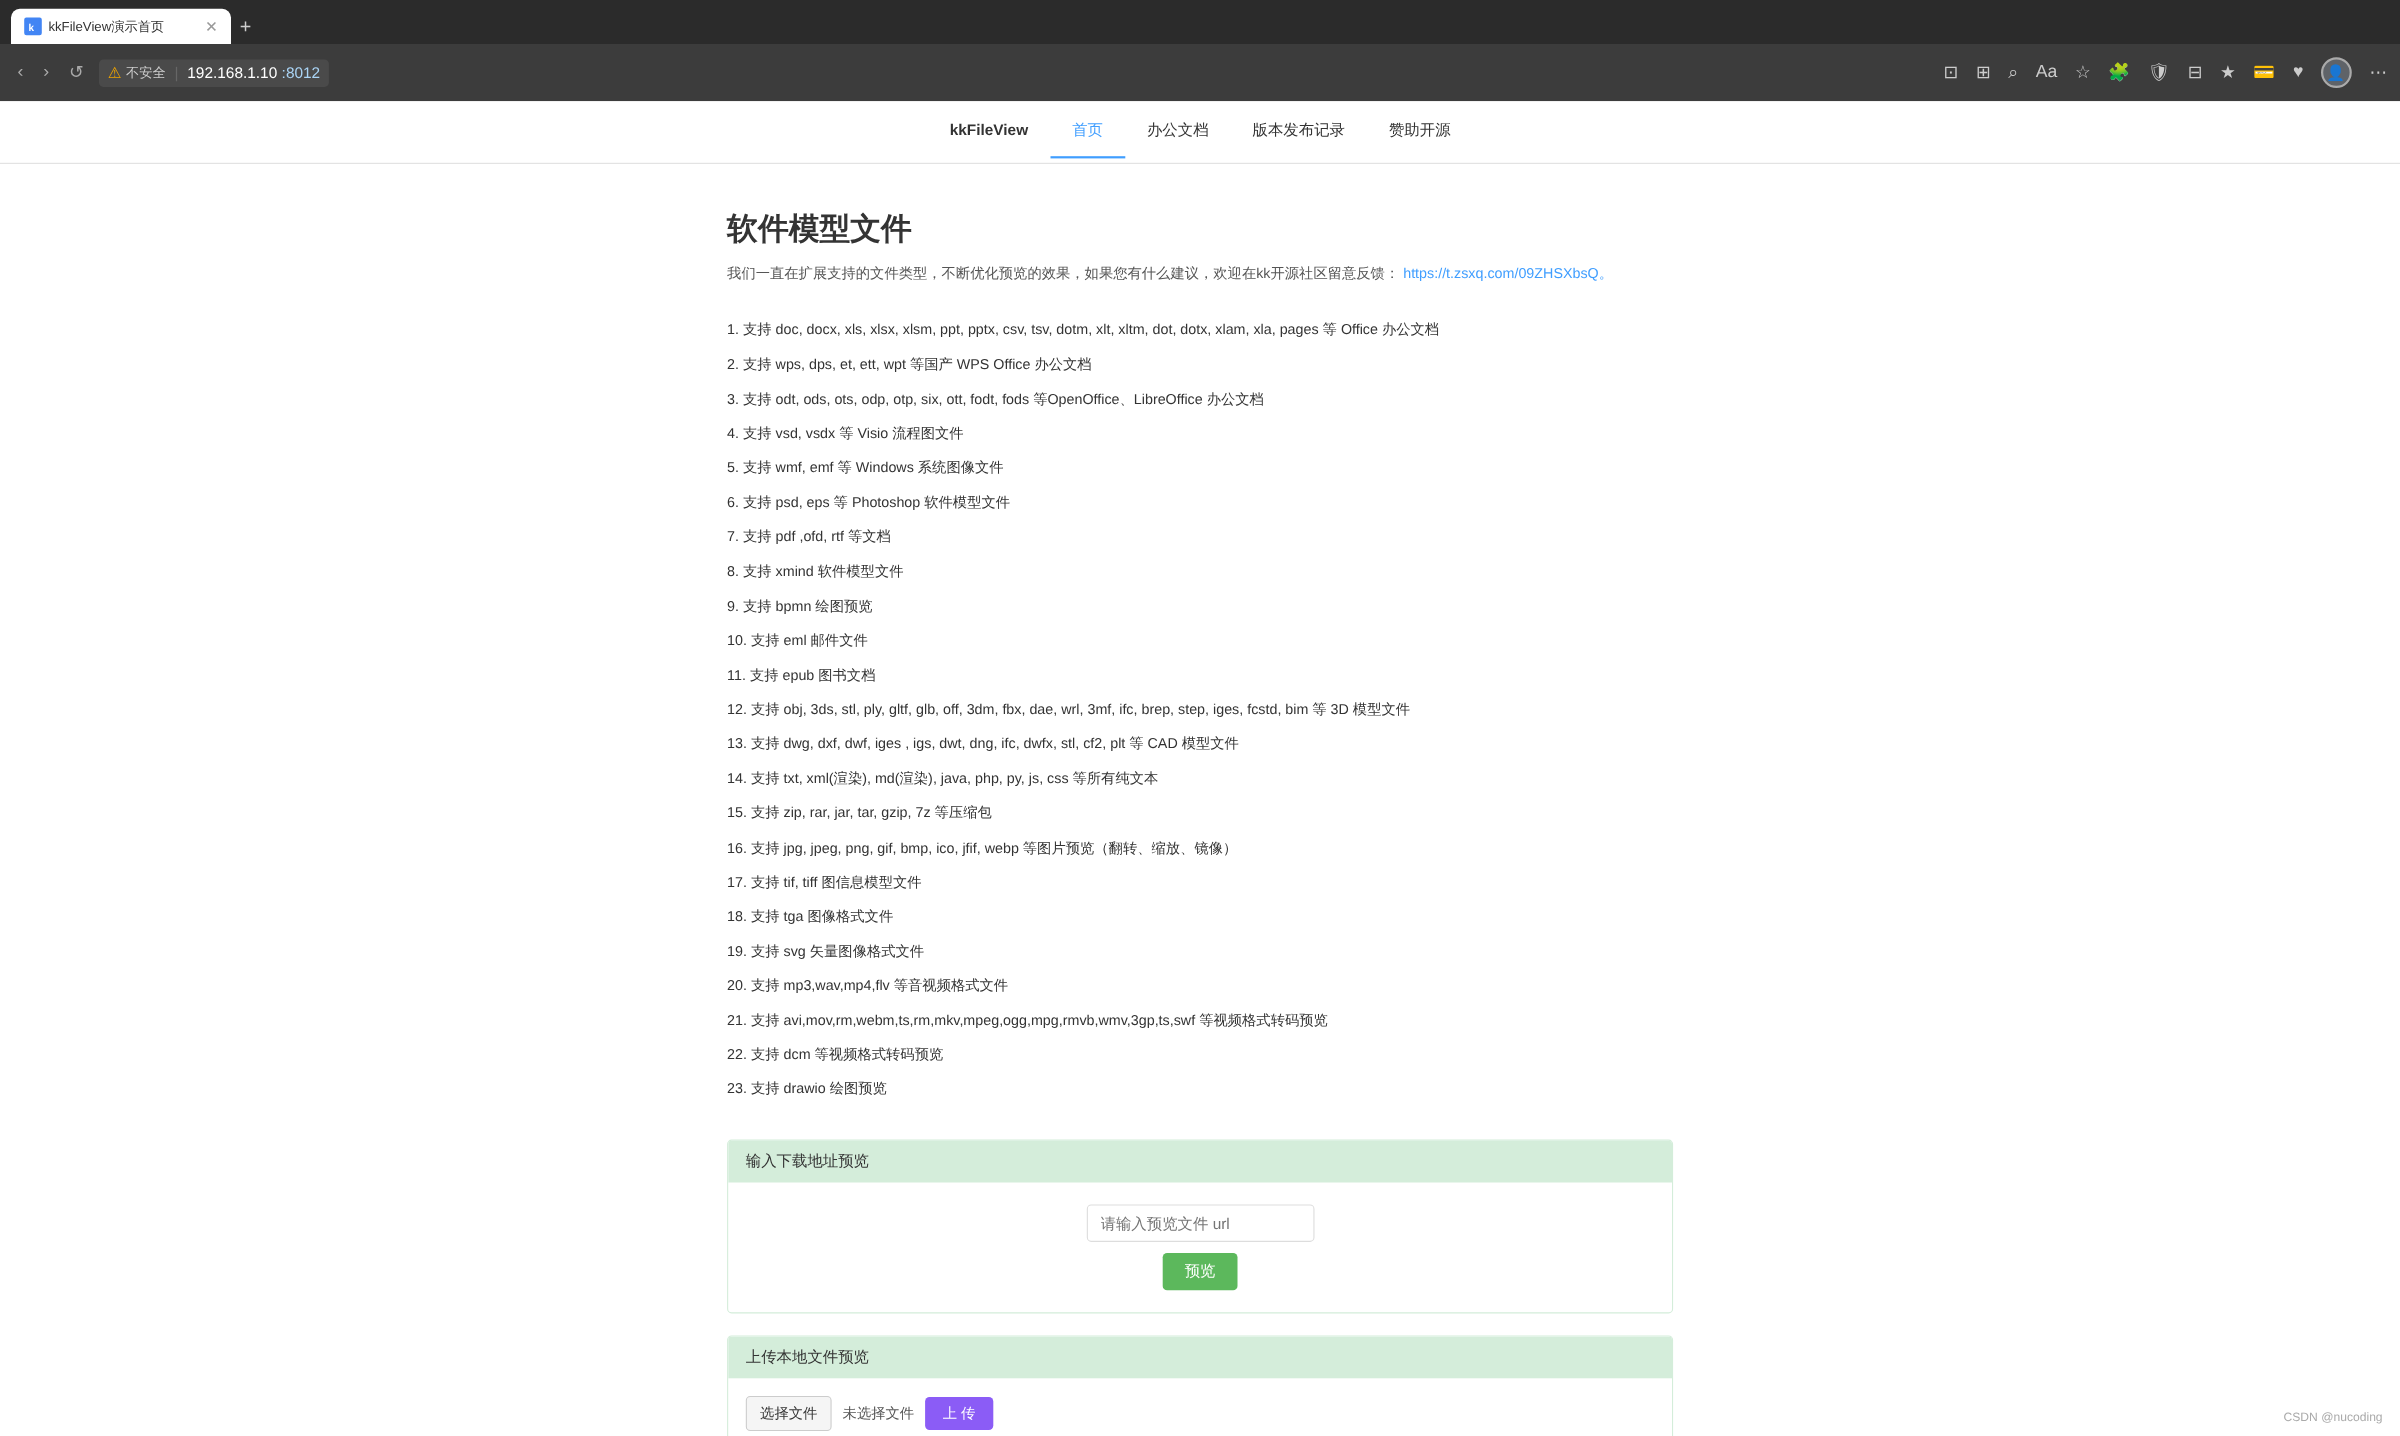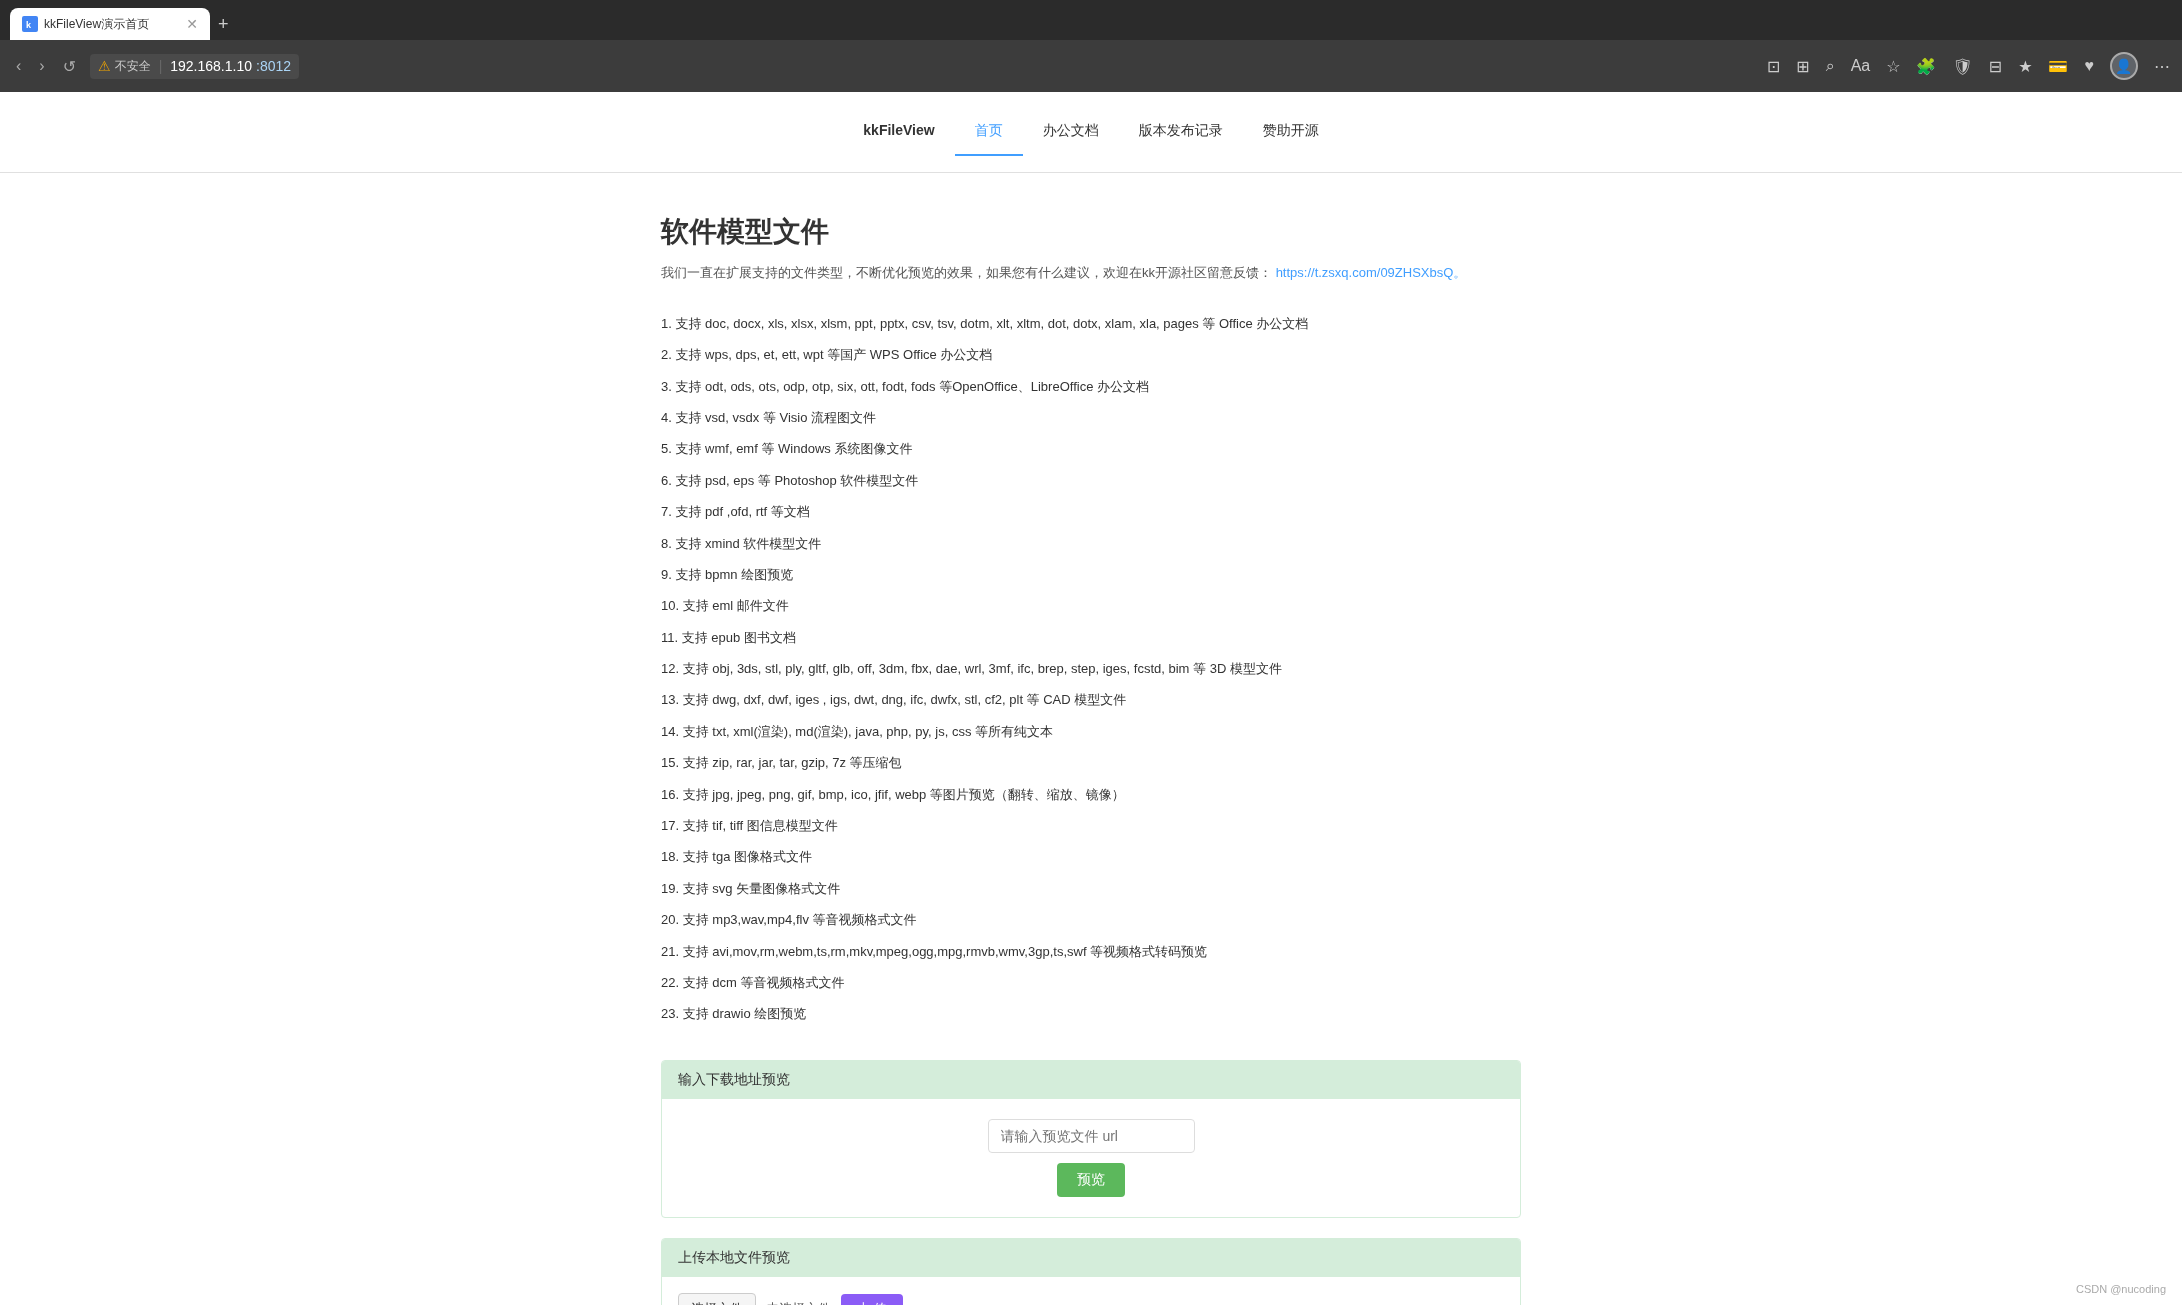--- a/index.html
+++ b/index.html
@@ -22,21 +22,21 @@
     .security-text { color: #ccc; font-size: 12px; }
     .separator { color: #666; margin: 0 4px; }
     .url-text { color: #fff; font-size: 14px; }
     .url-port { color: #aad4f5; }
     .address-spacer { flex: 1; }
     .browser-tools { display: flex; align-items: center; gap: 16px; }
     .tool-icon { color: #ccc; font-size: 16px; cursor: pointer; }
     .profile-icon { width: 28px; height: 28px; border-radius: 50%; background: #5f6368; border: 2px solid #aaa; display: flex; align-items: center; justify-content: center; color: #ccc; font-size: 14px; }
 
     
-    .site-nav { background: #fff; border-bottom: 1px solid #e0e0e0; display: flex; justify-content: center; gap: 0; padding: 16px; }
+    .site-nav { background: #fff; border-bottom: 1px solid #e0e0e0; display: flex; justify-content: center; gap: 0; padding: 4px; }
     .site-nav a { padding: 14px 20px; text-decoration: none; color: #333; font-size: 14px; cursor: pointer; }
     .site-nav a.brand { color: #333; font-weight: 600; }
     .site-nav a.active { color: #409eff; border-bottom: 2px solid #409eff; }
 
     
     .main-content { max-width: 900px; margin: 0 auto; padding: 40px 20px 60px; }
 
     .page-title { font-size: 28px; font-weight: 600; color: #333; margin-bottom: 12px; }
     .page-subtitle { font-size: 13px; color: #555; margin-bottom: 24px; line-height: 1.6; }
     .page-subtitle a { color: #409eff; text-decoration: none; }
@@ -153,21 +153,21 @@
       <li>支持 obj, 3ds, stl, ply, gltf, glb, off, 3dm, fbx, dae, wrl, 3mf, ifc, brep, step, iges, fcstd, bim 等 3D 模型文件</li>
       <li>支持 dwg, dxf, dwf, iges , igs, dwt, dng, ifc, dwfx, stl, cf2, plt 等 CAD 模型文件</li>
       <li>支持 txt, xml(渲染), md(渲染), java, php, py, js, css 等所有纯文本</li>
       <li>支持 zip, rar, jar, tar, gzip, 7z 等压缩包</li>
       <li>支持 jpg, jpeg, png, gif, bmp, ico, jfif, webp 等图片预览（翻转、缩放、镜像）</li>
       <li>支持 tif, tiff 图信息模型文件</li>
       <li>支持 tga 图像格式文件</li>
       <li>支持 svg 矢量图像格式文件</li>
       <li>支持 mp3,wav,mp4,flv 等音视频格式文件</li>
       <li>支持 avi,mov,rm,webm,ts,rm,mkv,mpeg,ogg,mpg,rmvb,wmv,3gp,ts,swf 等视频格式转码预览</li>
-      <li>支持 dcm 等音视频格式文件</li>
+      <li>支持 dcm 等视频格式转码预览</li>
       <li>支持 drawio 绘图预览</li>
     </ol>
 
   <div class="section-box">
     <div class="section-header">输入下载地址预览</div>
     <div class="section-body">
       <div class="url-input-row">
         <input class="url-input" type="text" placeholder="请输入预览文件 url" style="">
         <button class="preview-btn">预览</button>
       </div>

